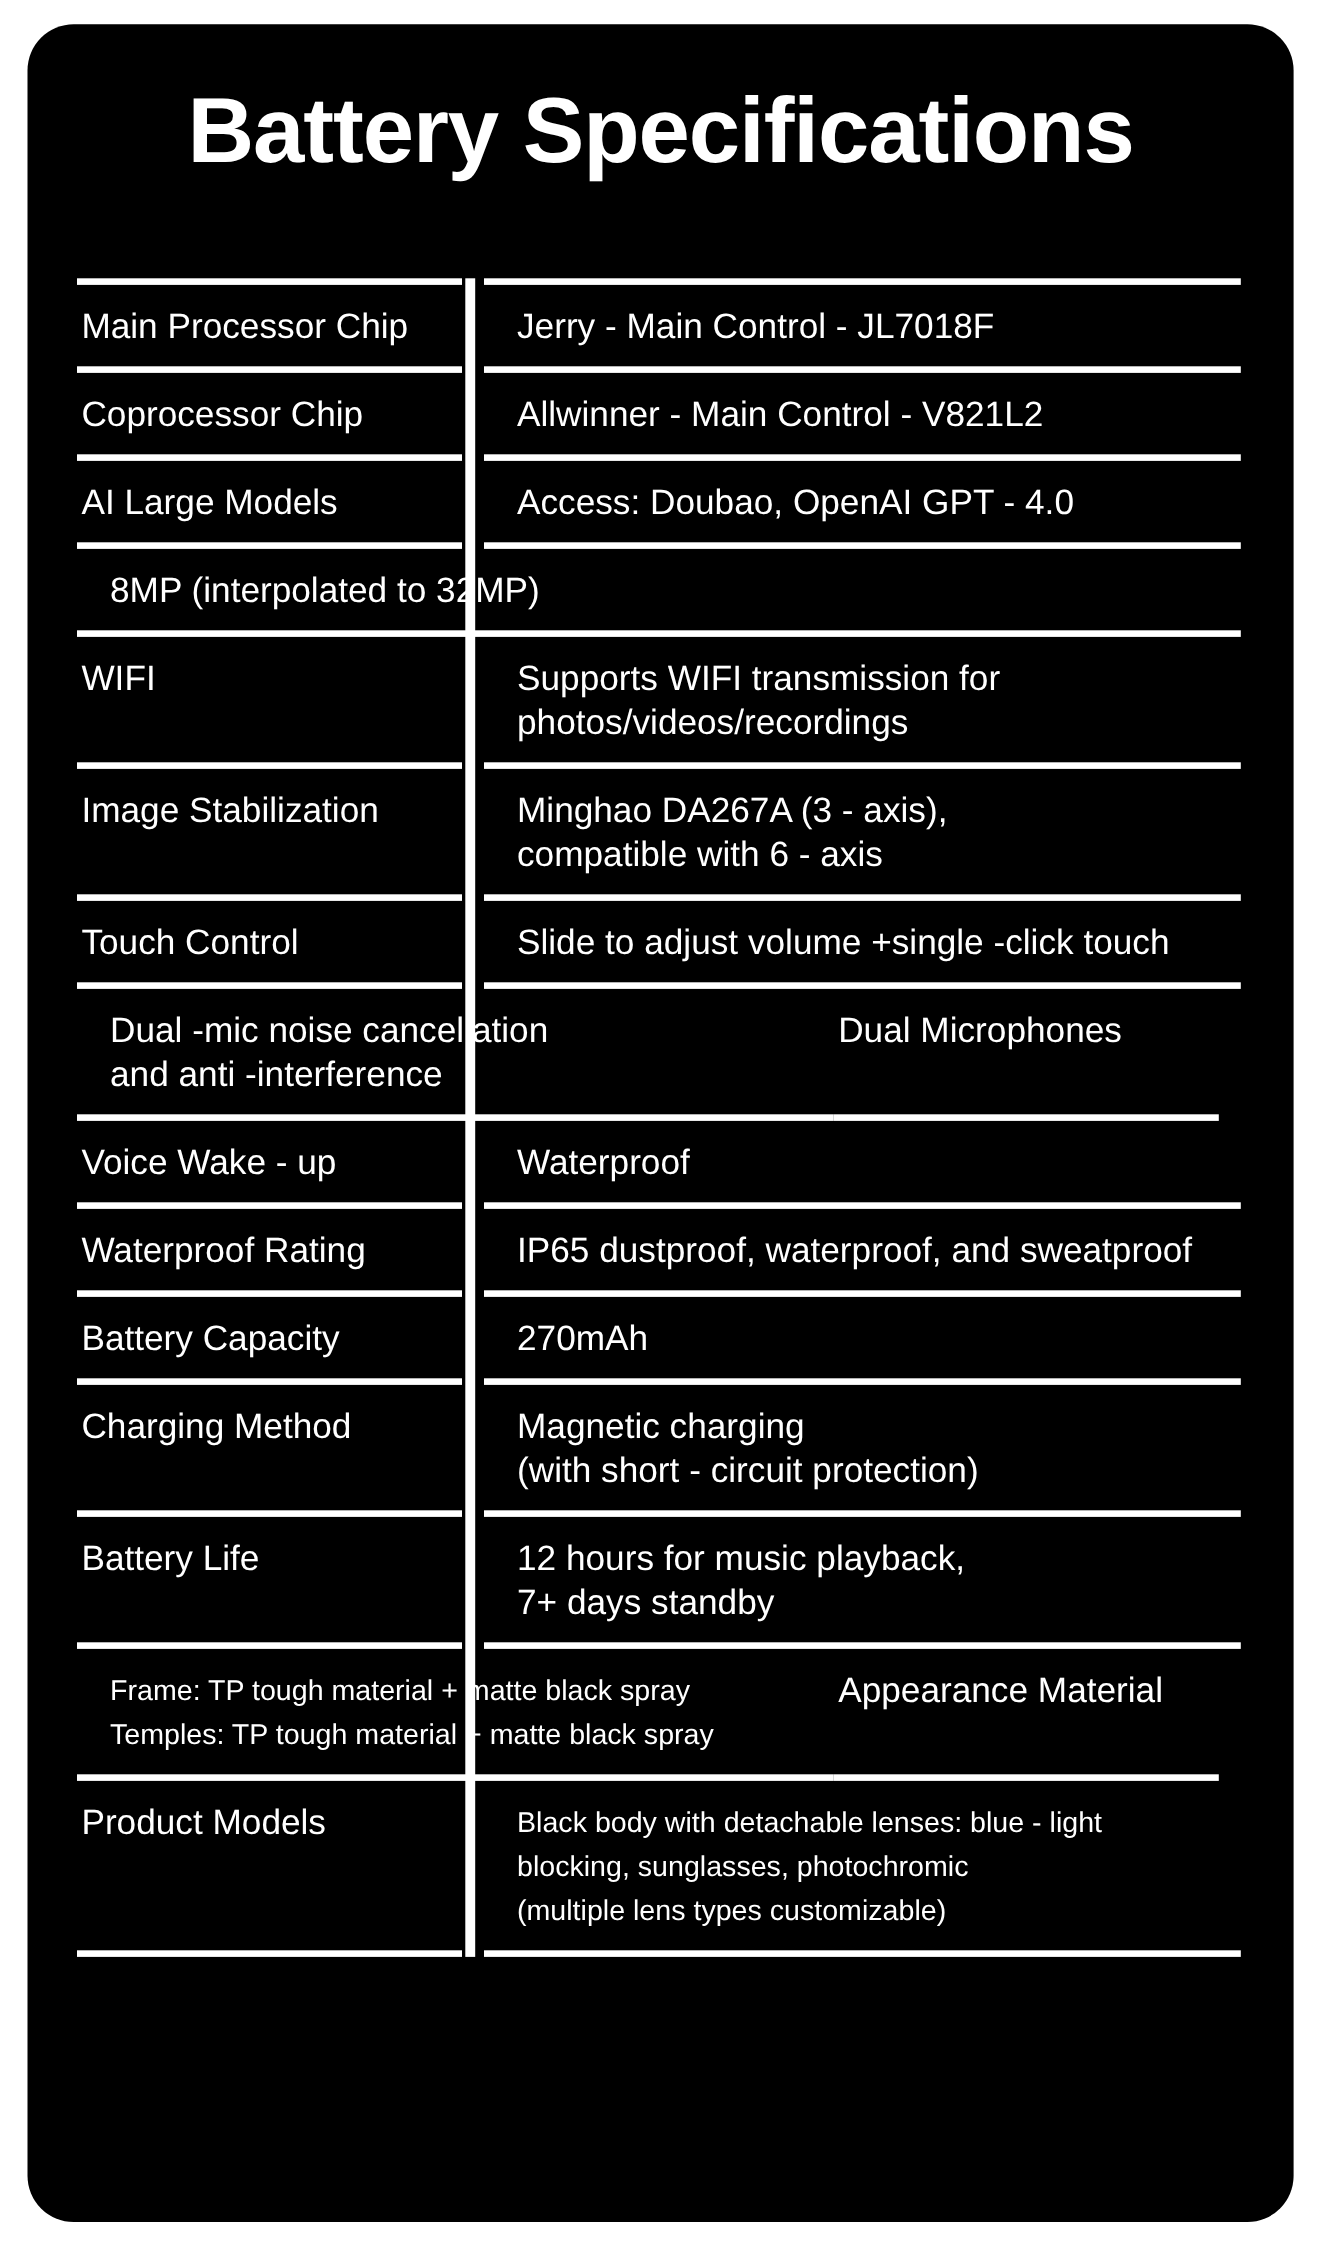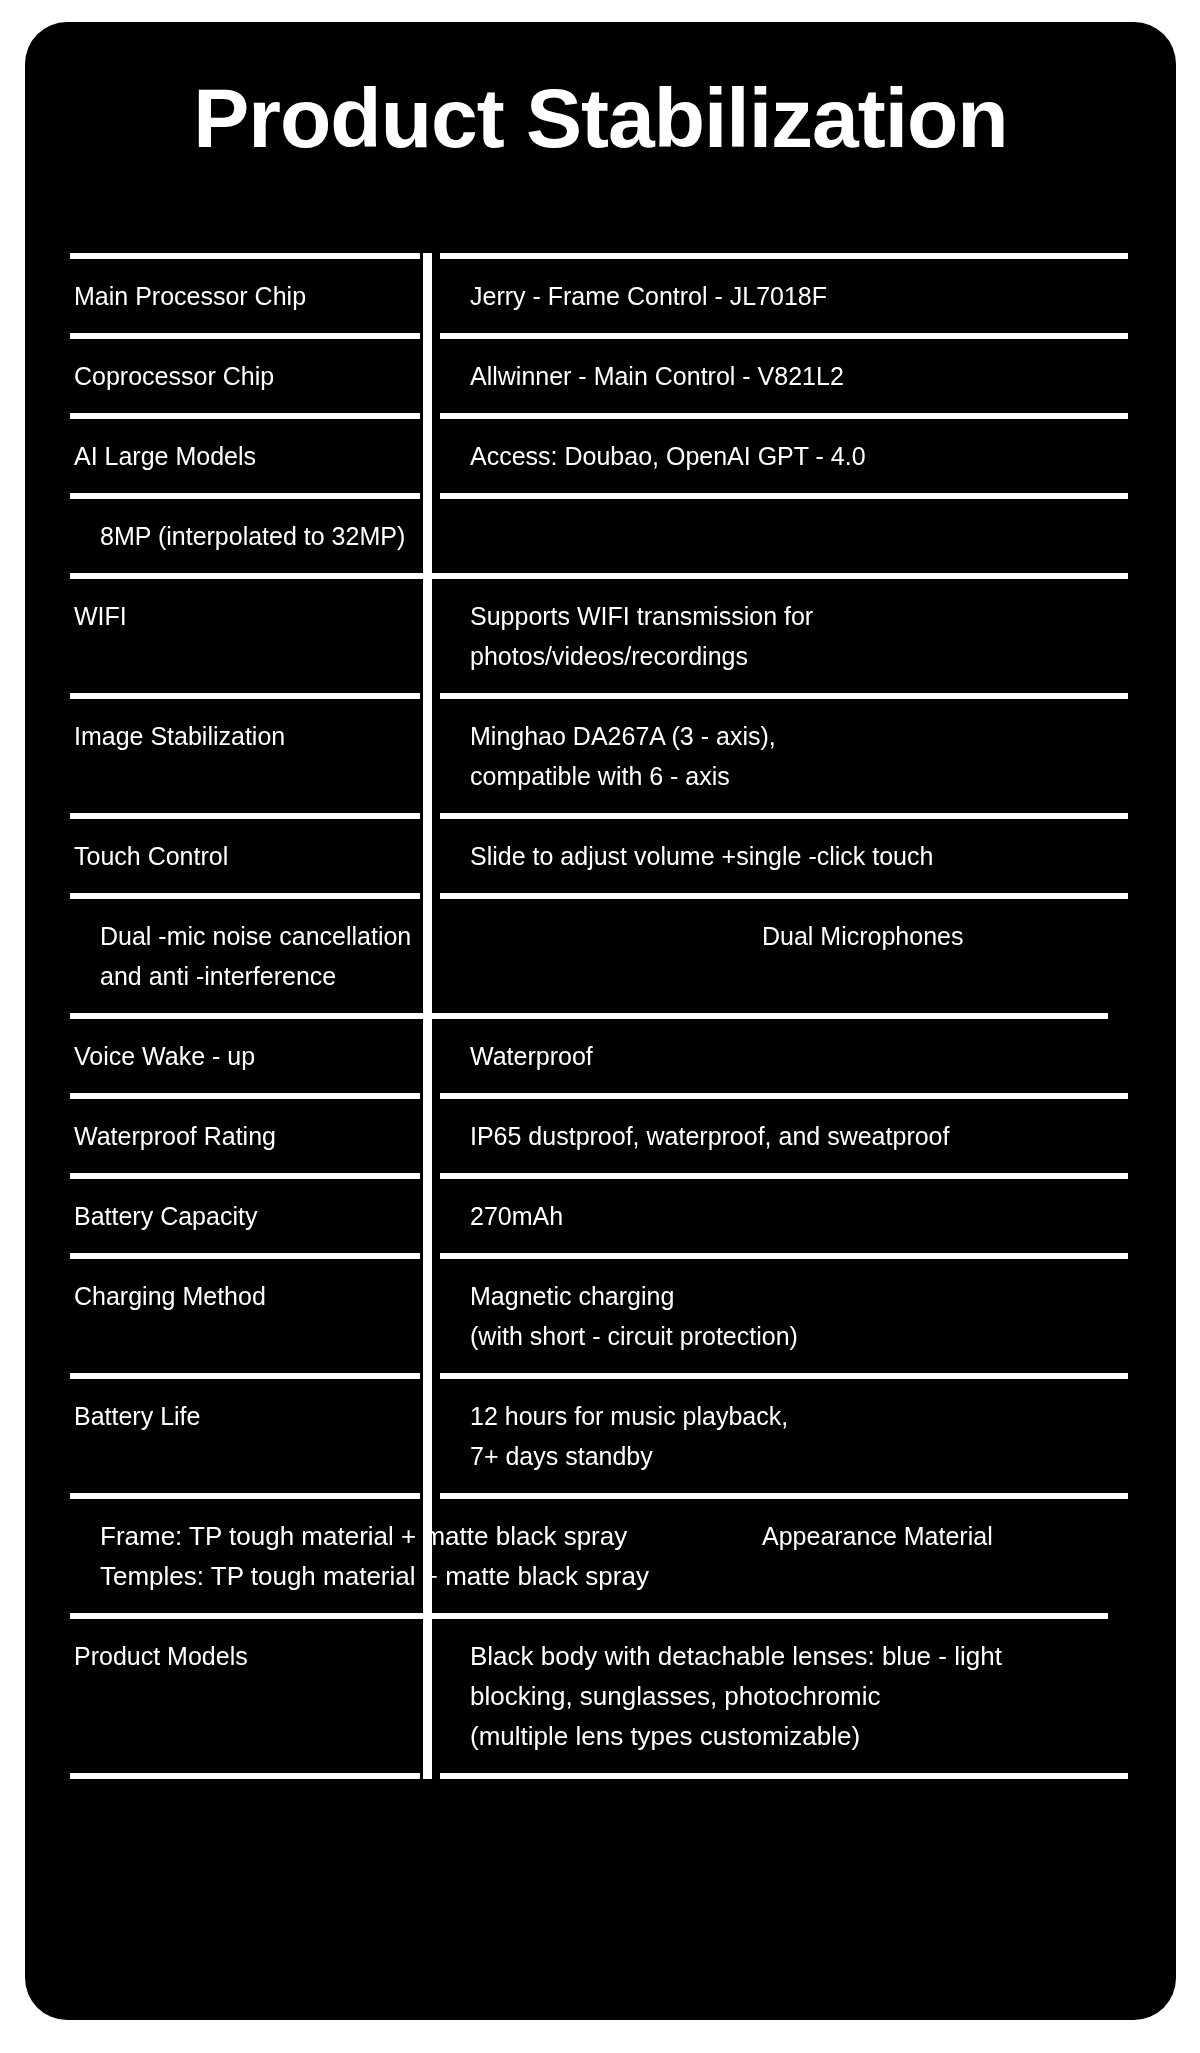--- a/index.html
+++ b/index.html
@@ -35,21 +35,21 @@
   .spec-table {
     position: relative;
     margin: 86px 48px 0 45px; 
   }
   .row {
     display: flex;
   }
   .cell {
     border-bottom: 6px solid #ffffff;
     padding: 17px 6px 17px 4px;
-    font-size: 25px;
+    font-size: 32px;
     line-height: 40px;
     font-weight: normal;
     color: #ffffff;
   }
   .row.first .cell {
     border-top: 6px solid #ffffff;
   }
   .cell.label {
     flex: 0 0 350px;
     margin-right: 20px; 
@@ -68,28 +68,28 @@
     top: 0;
     bottom: 0;
     width: 9px;
     background: #ffffff;
   }
 </style>
 </head>
 <body>
 
 <div class="card">
-  <h1 class="title">Product Stabilization</h1>
+  <h1 class="title">Battery Specifications</h1>
 
   <div class="spec-table" id="spec-table">
     <div class="vline"></div>
 
       <div class="row first">
         <div class="cell label">Main Processor Chip</div>
-        <div class="cell value">Jerry - Frame Control - JL7018F</div>
+        <div class="cell value">Jerry - Main Control - JL7018F</div>
       </div>
 
       <div class="row">
         <div class="cell label">Coprocessor Chip</div>
         <div class="cell value">Allwinner - Main Control - V821L2</div>
       </div>
 
       <div class="row">
         <div class="cell label">AI Large Models</div>
         <div class="cell value">Access: Doubao, OpenAI GPT - 4.0</div>

